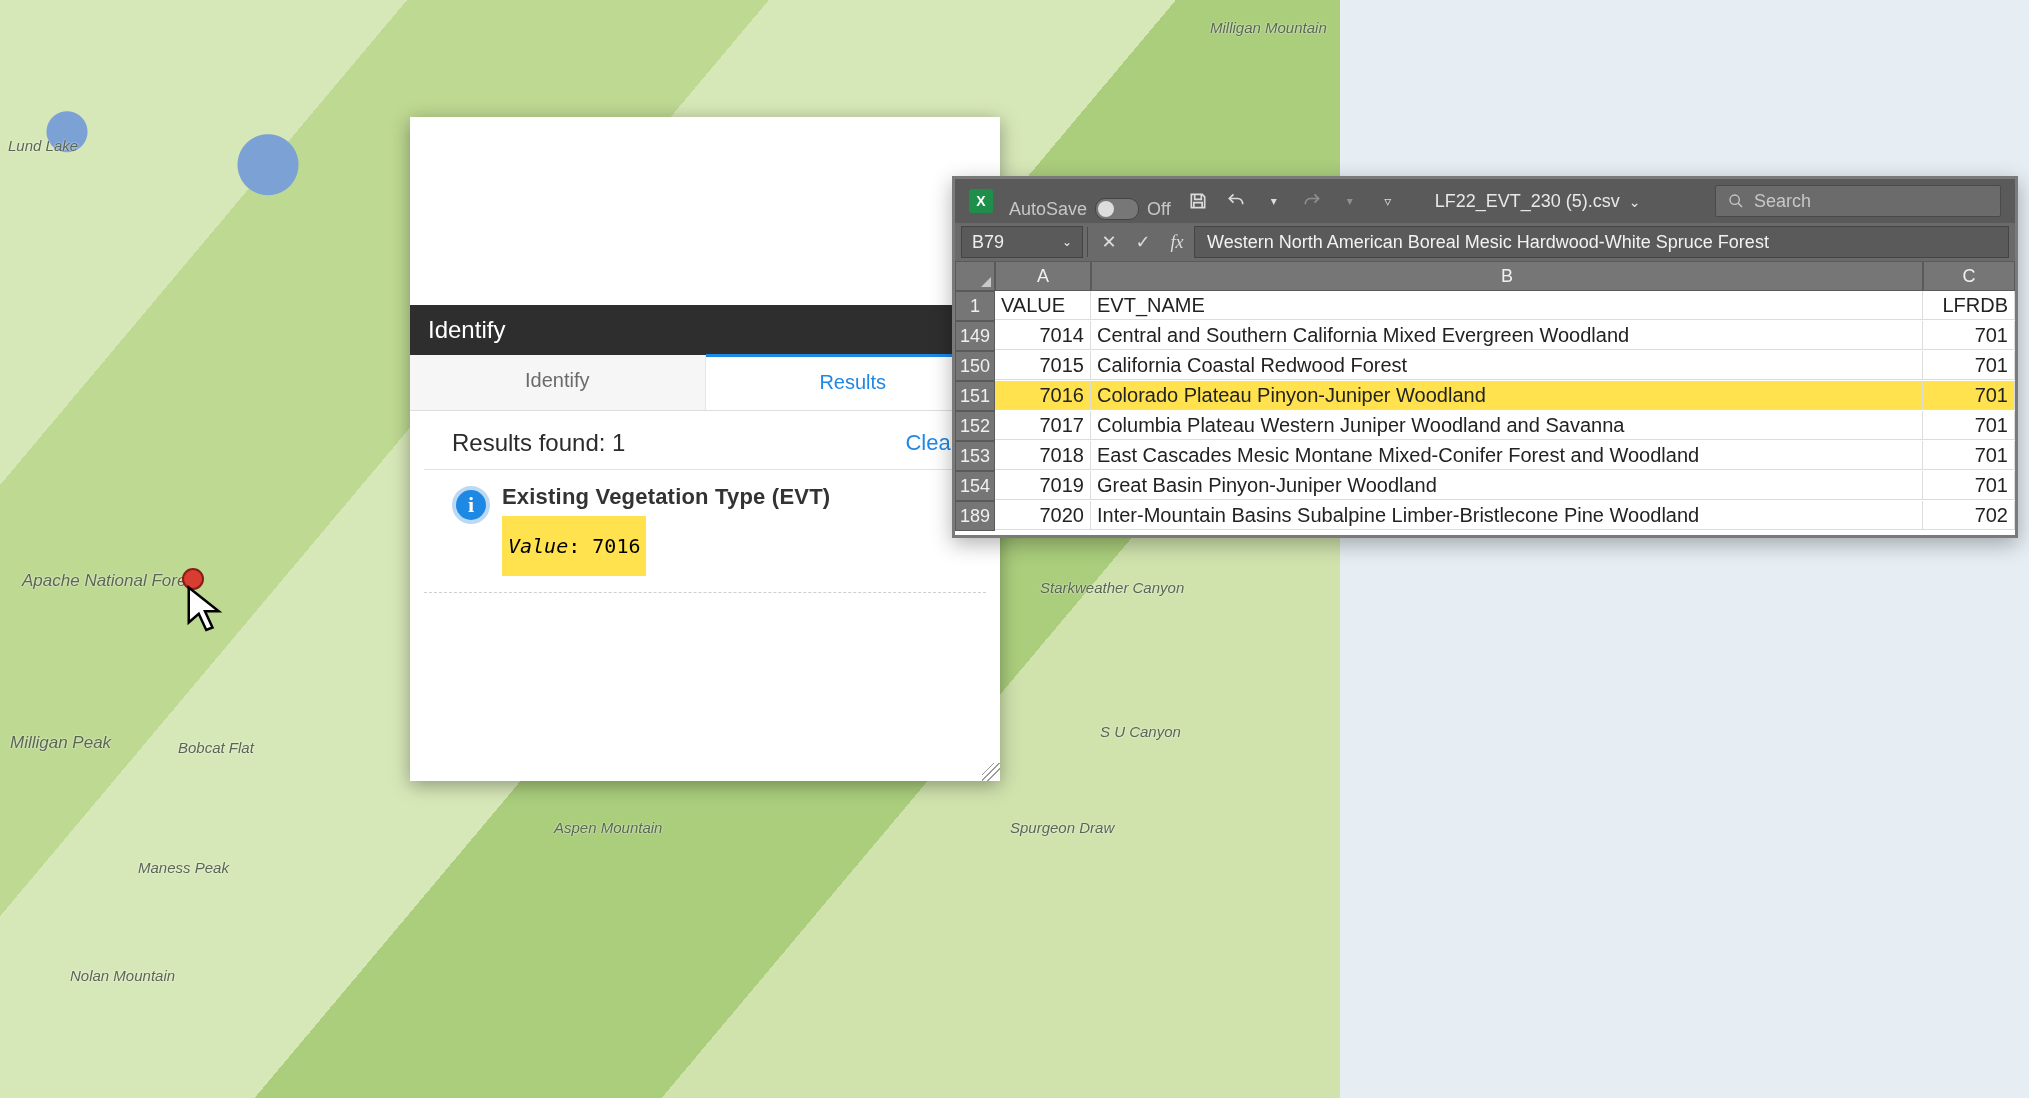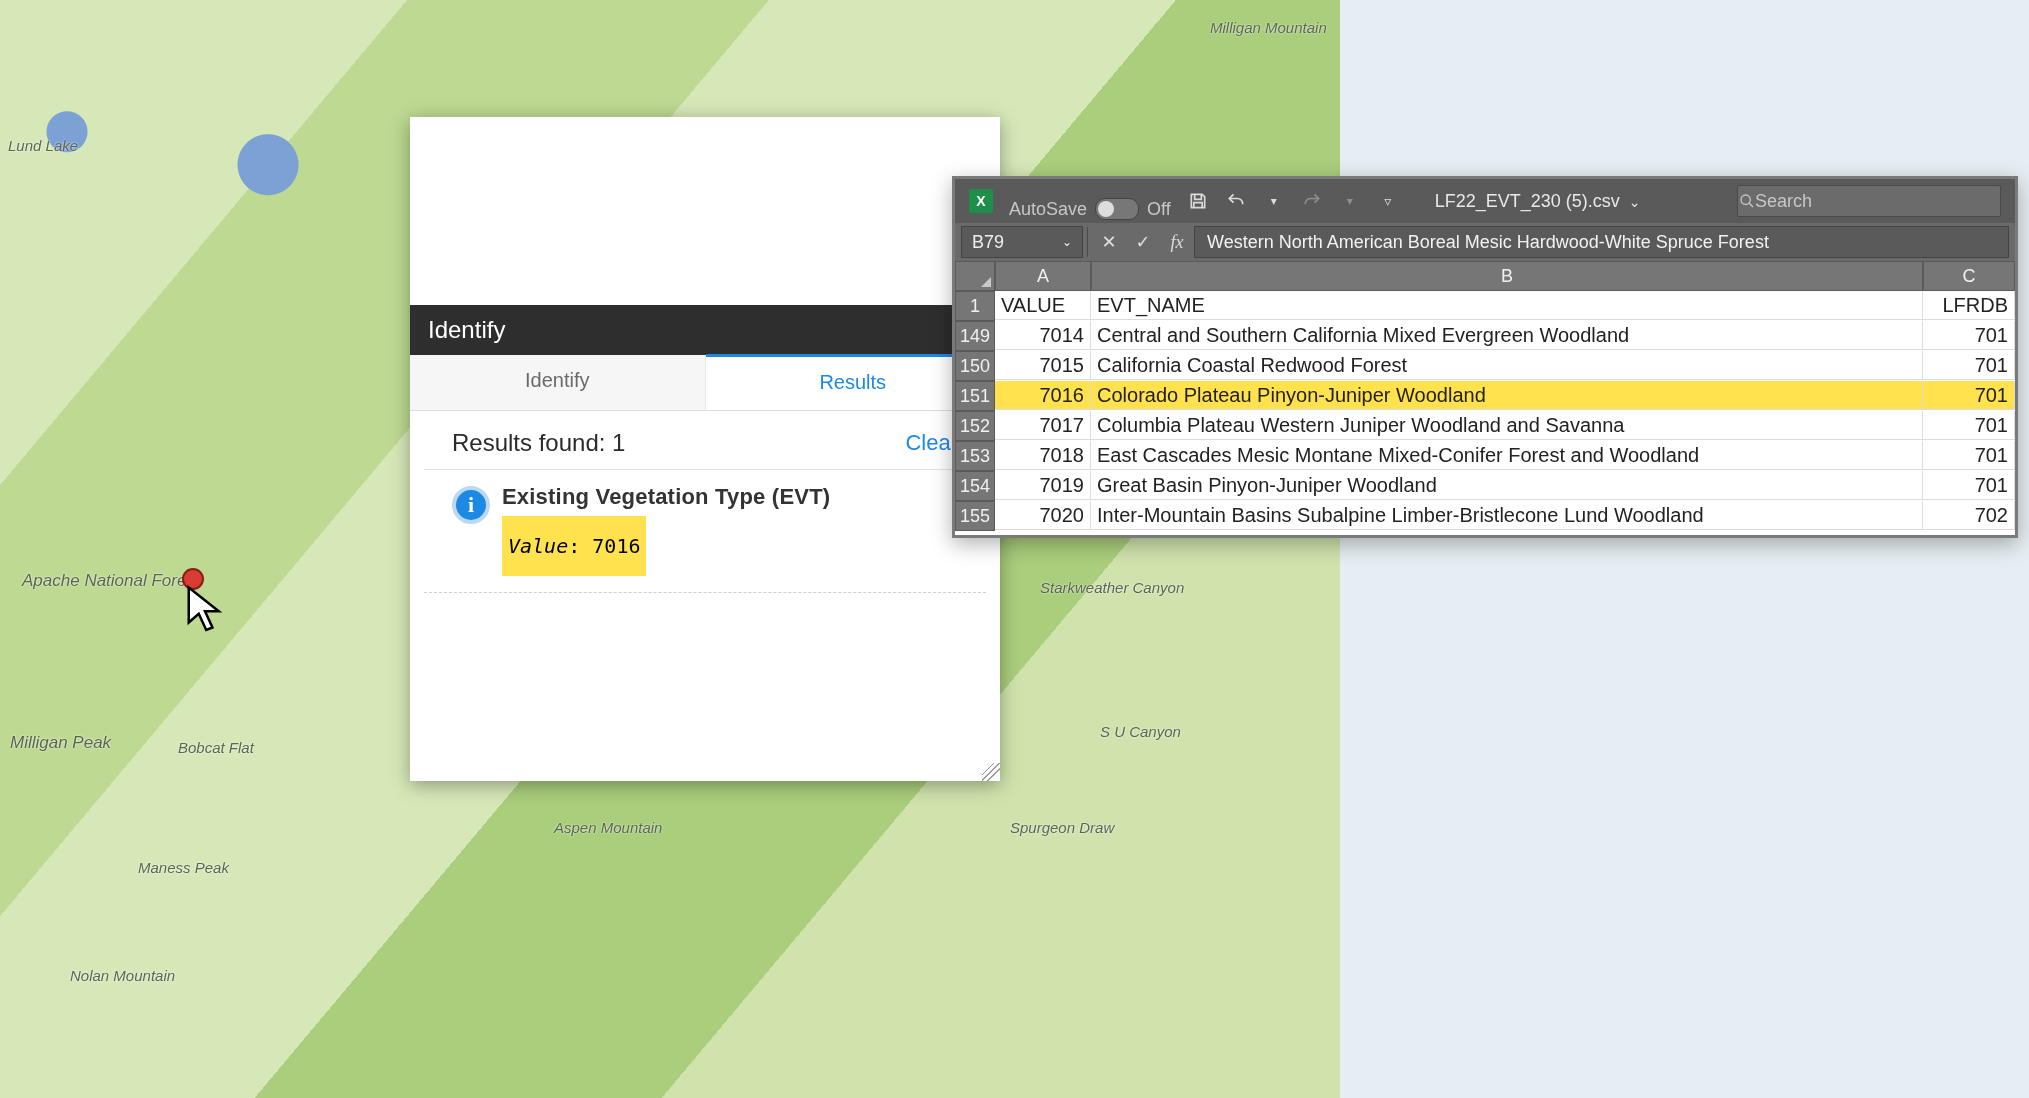--- a/index.html
+++ b/index.html
@@ -231,21 +231,22 @@
     margin-left: 20px;
   }
   .excel-search {
     margin-left: auto;
     background: #6b6b6b;
     border: 1px solid #4a4a4a;
     border-radius: 2px;
     height: 30px;
     display: flex;
     align-items: center;
-    padding: 0 1px;
+    padding: 0 12px;
+    gap: 10px;
     min-width: 260px;
     color: #c7c7c7;
   }
 
   .formula-bar {
     height: 38px;
     background: #6a6a6a;
     display: flex;
     align-items: center;
     color: #eaeaea;
@@ -451,18 +452,18 @@
       <div class="cell">Columbia Plateau Western Juniper Woodland and Savanna</div>
       <div class="cell num">701</div>
       <div class="rowhead">153</div>
       <div class="cell num">7018</div>
       <div class="cell">East Cascades Mesic Montane Mixed-Conifer Forest and Woodland</div>
       <div class="cell num">701</div>
       <div class="rowhead">154</div>
       <div class="cell num">7019</div>
       <div class="cell">Great Basin Pinyon-Juniper Woodland</div>
       <div class="cell num">701</div>
-      <div class="rowhead">155</div>
+      <div class="rowhead">189</div>
       <div class="cell num">7020</div>
-      <div class="cell">Inter-Mountain Basins Subalpine Limber-Bristlecone Lund Woodland</div>
+      <div class="cell">Inter-Mountain Basins Subalpine Limber-Bristlecone Pine Woodland</div>
       <div class="cell num">702</div>
     </div>
 </div>
 
 </body></html>

